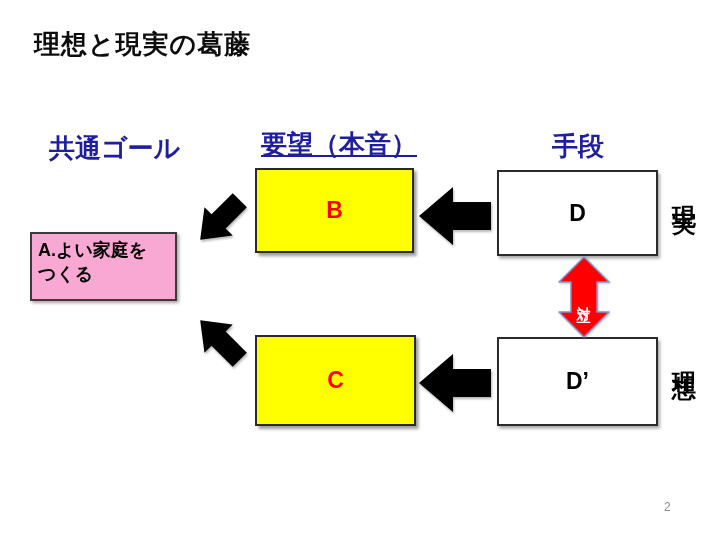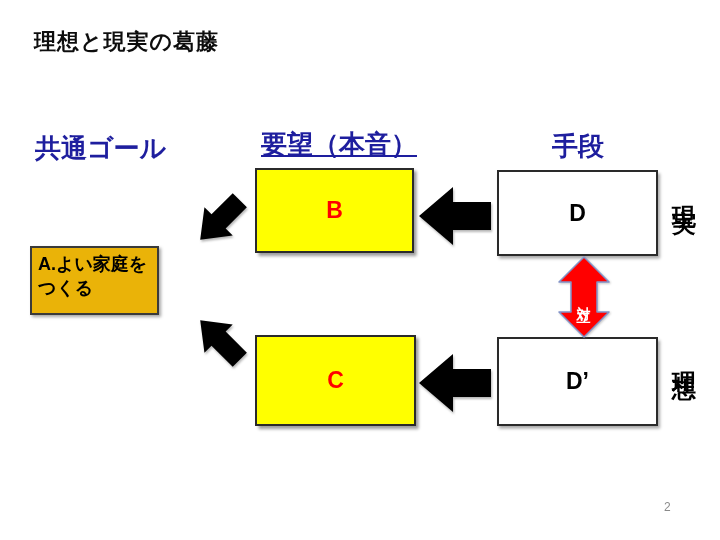--- a/index.html
+++ b/index.html
@@ -2,33 +2,33 @@
 <html><head>
 <meta charset="utf-8">
 <style>
   html,body{margin:0;padding:0;background:#fff;}
   .slide{
     position:relative;width:720px;height:540px;background:#ffffff;overflow:hidden;
     font-family:"Liberation Sans","DejaVu Sans",sans-serif;
   }
   .abs{position:absolute;}
   .title{
-    left:34px;top:27px;font-size:22px;font-weight:bold;color:#0d0d0d;letter-spacing:1px;
+    left:34px;top:27px;font-size:26px;font-weight:bold;color:#0d0d0d;letter-spacing:1px;
   }
   .col-header{
     font-size:26px;font-weight:bold;color:#1e1e9e;letter-spacing:0px;white-space:nowrap;
   }
-  .hdr-goal{left:35px;top:131px;}
+  .hdr-goal{left:49px;top:131px;}
   .hdr-desire{left:261px;top:127px;text-decoration:underline;}
   .hdr-means{left:552px;top:129px;text-align:center;}
   .shape{
     box-sizing:border-box;display:flex;align-items:center;justify-content:center;
   }
   .box-a{
-    left:30px;top:246px;width:129px;height:69px;background:#eab308;
+    left:30px;top:232px;width:147px;height:69px;background:#f9a8d4;
     border:2px solid #3a3a3a;box-shadow:2px 2px 3px rgba(0,0,0,0.35);
     align-items:flex-start;justify-content:flex-start;padding:4px 6px;
     font-size:18px;font-weight:bold;color:#000;line-height:1.35;
   }
   .box-yellow{
     background:#ffff00;border:2px solid #2a2a2a;box-shadow:2.5px 3px 3px rgba(0,0,0,0.4);
     font-size:23px;font-weight:bold;color:#ff0000;
   }
   .box-b{left:255px;top:168px;width:159px;height:85px;}
   .box-c{left:255px;top:335px;width:161px;height:91px;}

